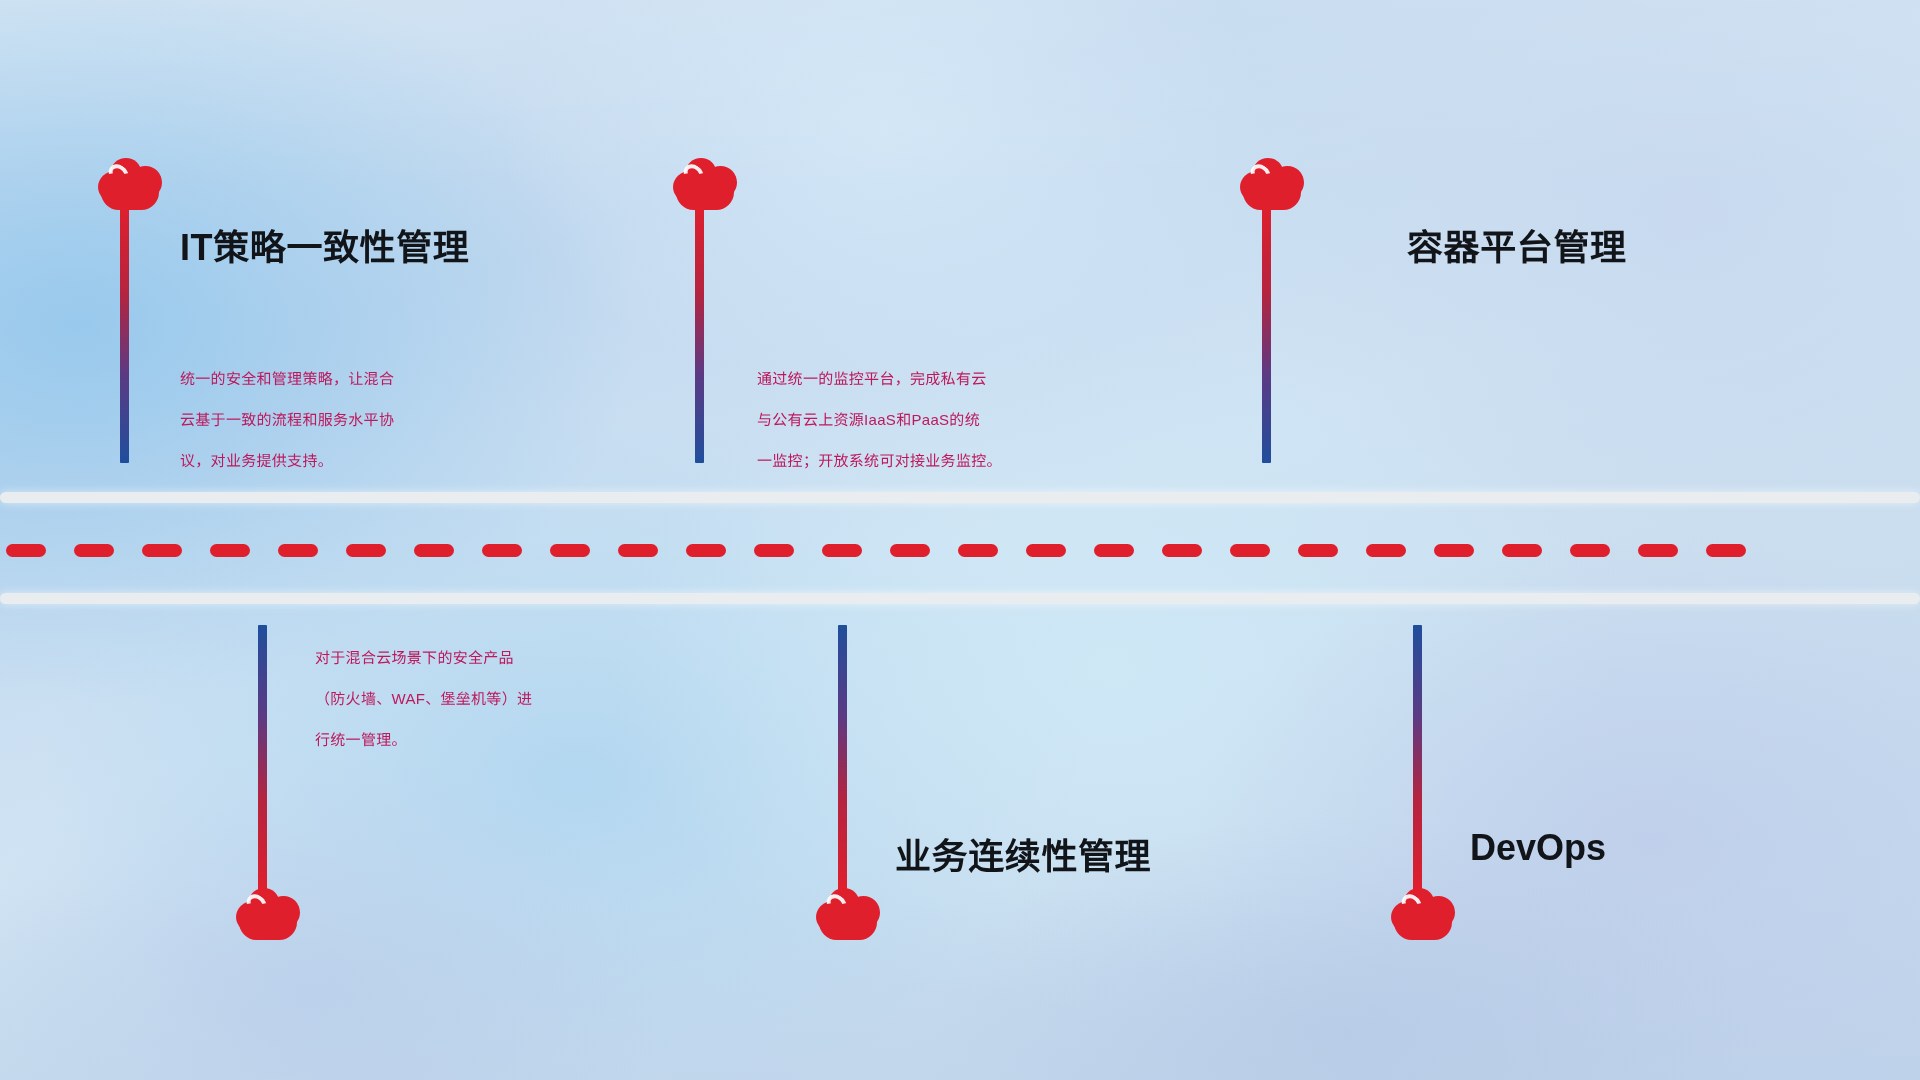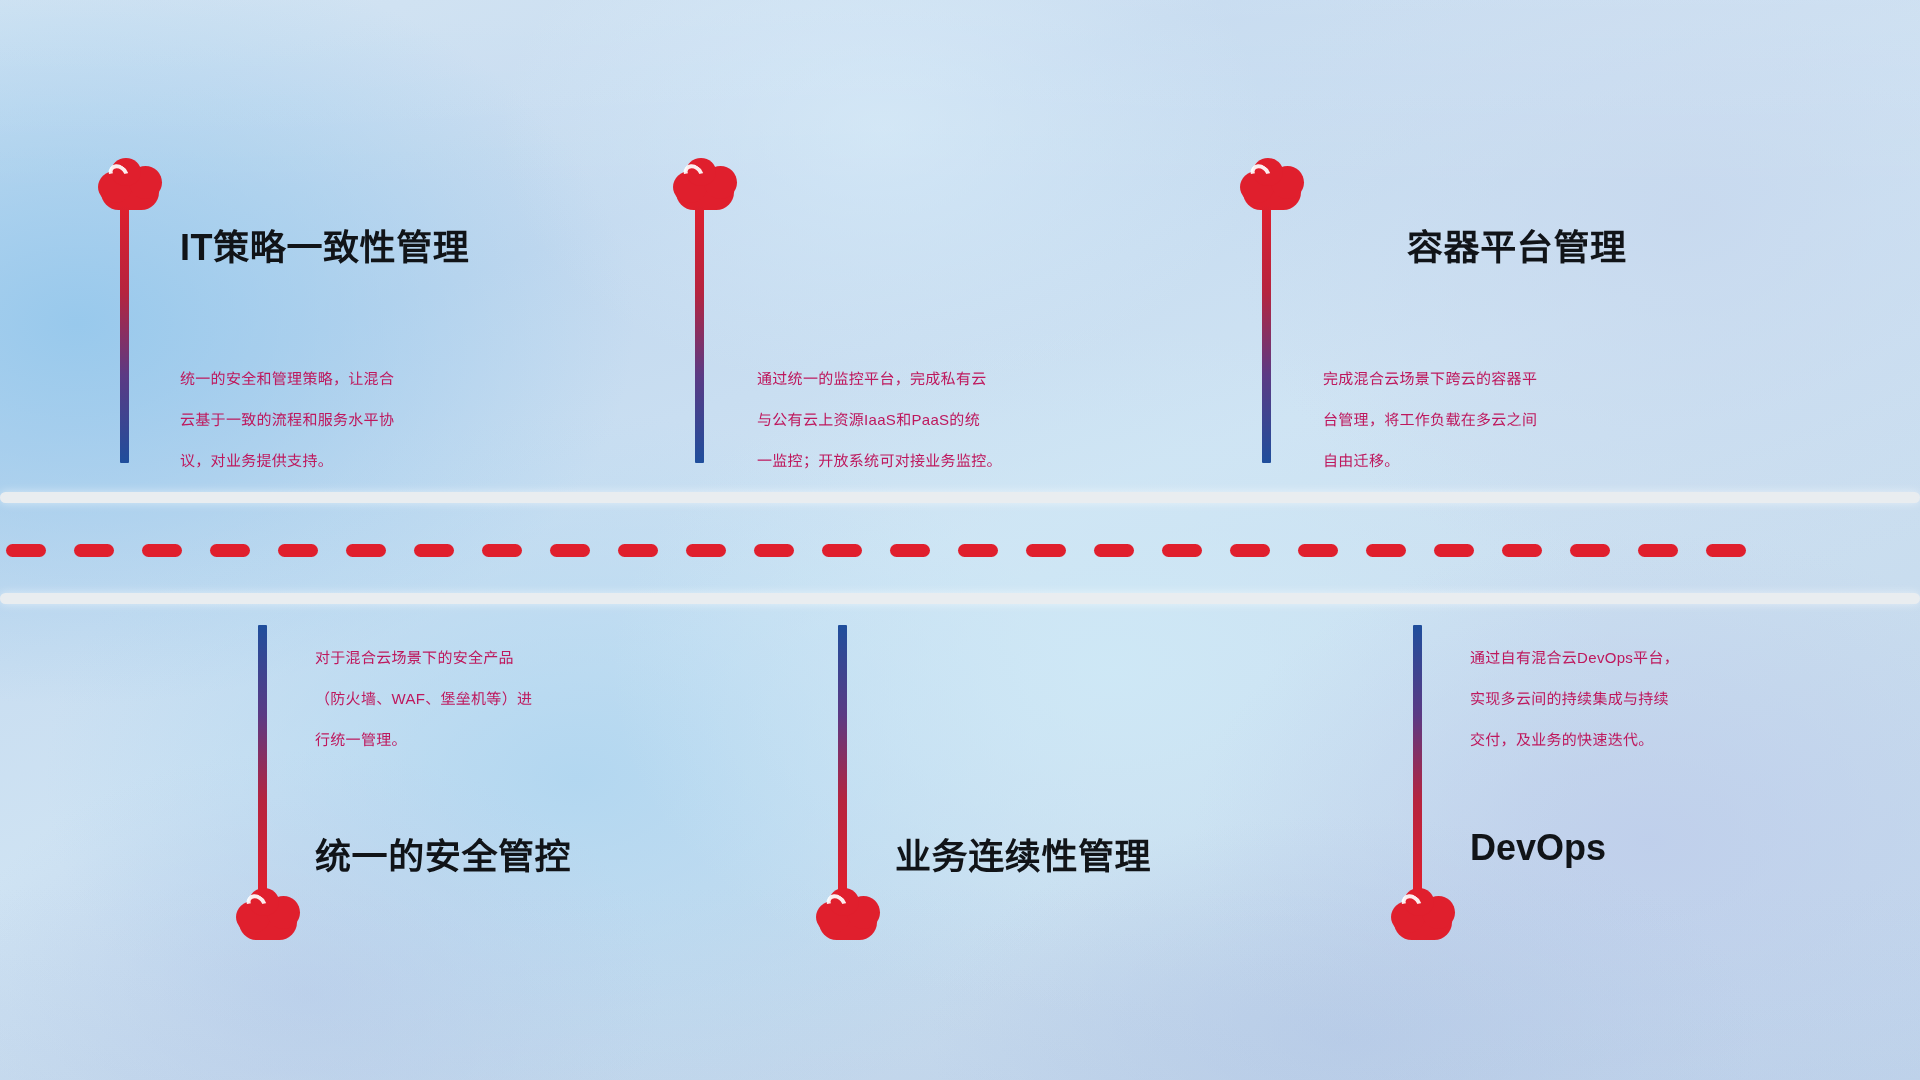--- a/index.html
+++ b/index.html
@@ -188,23 +188,20 @@
 
   <div class="cloud" style="left:1237px; top:158px;">
     <span class="puff p-main"></span>
     <span class="puff p-left"></span>
     <span class="puff p-right"></span>
     <span class="puff p-top"></span>
     <span class="highlight"></span>
   </div>
   <div class="stem stem-down" style="left:1262px; top:205px; height:258px;"></div>
   <div class="node-title" style="left:1399px; top:218px;margin-left:8px;">容器平台管理</div>
-  <div class="node-body" style="left:1323px; top:358px; width:440px;">完成混合云场景下跨云的容器平
-台管理，将工作负载在多云之间
-自由迁移。</div>
 
   <div class="rule" style="top:492px;"></div>
   <div class="dash-track" style="top:543px;" id="dash-track">
       <span class="dash"></span>
       <span class="dash"></span>
       <span class="dash"></span>
       <span class="dash"></span>
       <span class="dash"></span>
       <span class="dash"></span>
       <span class="dash"></span>
@@ -227,43 +224,39 @@
       <span class="dash"></span>
       <span class="dash"></span>
       <span class="dash"></span>
     </div>
   <div class="rule" style="top:593px;"></div>
 
   <div class="stem stem-up" style="left:258px; top:625px; height:265px;"></div>
   <div class="node-body" style="left:315px; top:637px; width:430px;">对于混合云场景下的安全产品
 （防火墙、WAF、堡垒机等）进
 行统一管理。</div>
-  <div class="node-title" style="left:315px; top:827px;">统一的安全管控</div>
   <div class="cloud" style="left:233px; top:888px;">
     <span class="puff p-main"></span>
     <span class="puff p-left"></span>
     <span class="puff p-right"></span>
     <span class="puff p-top"></span>
     <span class="highlight"></span>
   </div>
 
   <div class="stem stem-up" style="left:838px; top:625px; height:265px;"></div>
   <div class="node-title" style="left:895px; top:827px;">业务连续性管理</div>
   <div class="cloud" style="left:813px; top:888px;">
     <span class="puff p-main"></span>
     <span class="puff p-left"></span>
     <span class="puff p-right"></span>
     <span class="puff p-top"></span>
     <span class="highlight"></span>
   </div>
 
   <div class="stem stem-up" style="left:1413px; top:625px; height:265px;"></div>
-  <div class="node-body" style="left:1470px; top:637px; width:430px;">通过自有混合云DevOps平台，
-实现多云间的持续集成与持续
-交付，及业务的快速迭代。</div>
   <div class="node-title latin" style="left:1470px; top:827px;">DevOps</div>
   <div class="cloud" style="left:1388px; top:888px;">
     <span class="puff p-main"></span>
     <span class="puff p-left"></span>
     <span class="puff p-right"></span>
     <span class="puff p-top"></span>
     <span class="highlight"></span>
   </div>
 
 </div>

